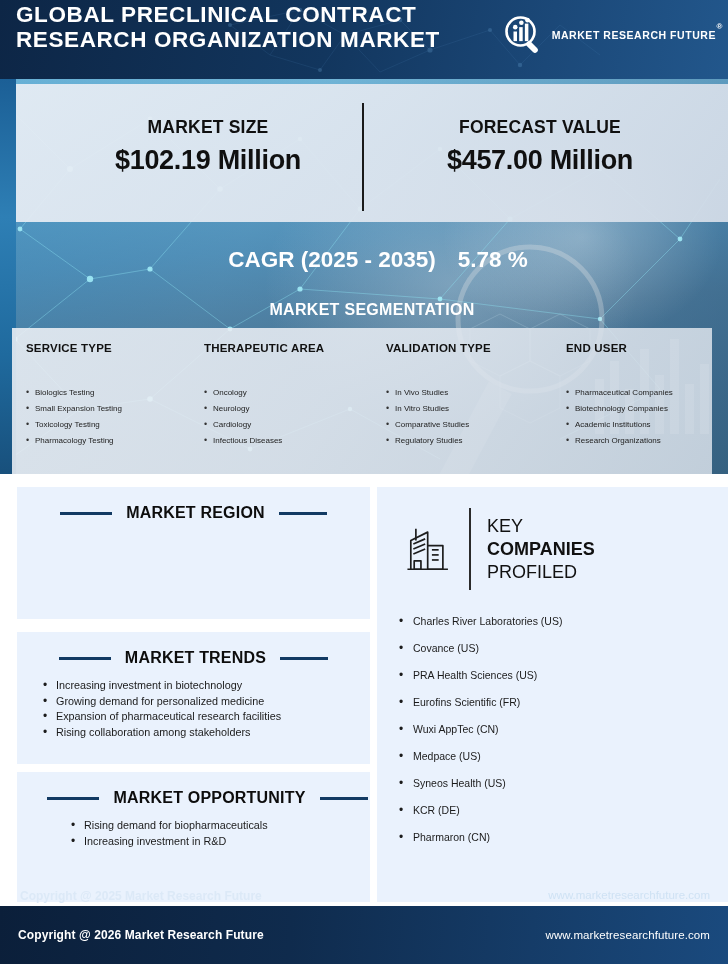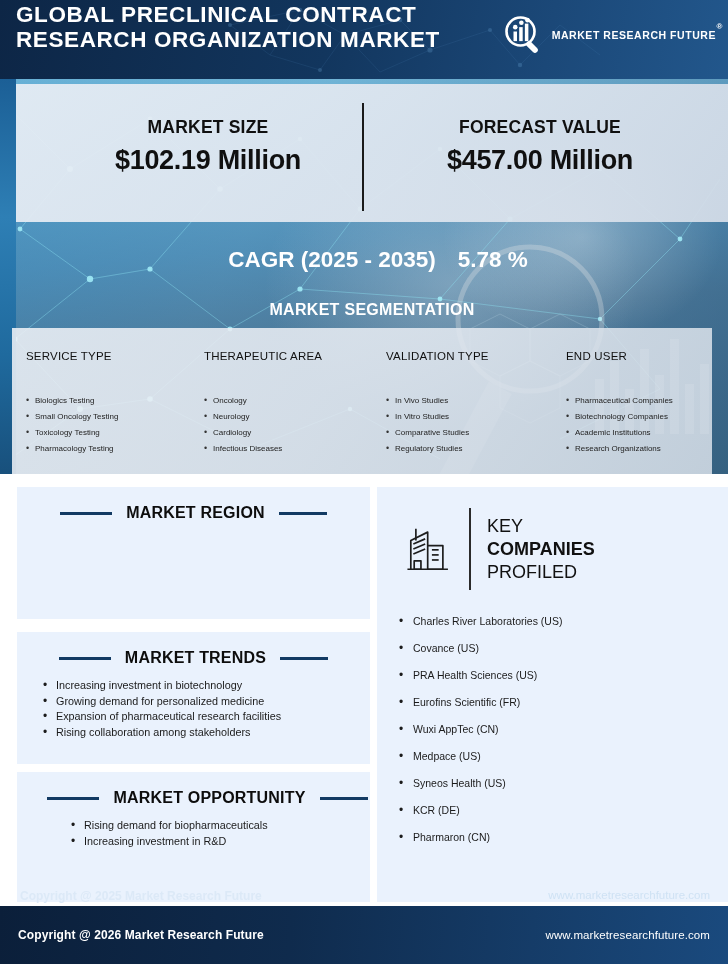--- a/index.html
+++ b/index.html
@@ -95,22 +95,22 @@
   }
   .seg-grid {
     display: flex; width: 100%; height: 100%;
   }
   .seg-col { padding-left: 14px; }
   .seg-col.c1 { width: 178px; }
   .seg-col.c2 { width: 182px; }
   .seg-col.c3 { width: 180px; }
   .seg-col.c4 { width: 160px; }
   .seg-head {
-    font-size: 11.5px; font-weight: normal; color: #111; letter-spacing: .2px;
-    line-height: 13.5px; min-height: 28px; margin-top: 8px;
+    font-size: 11.5px; font-weight: bold; color: #111; letter-spacing: .2px;
+    line-height: 13.5px; min-height: 28px;
   }
   .seg-list { list-style: none; margin-top: 15px; }
   .seg-list li {
     font-size: 8px; color: #222; line-height: 16px;
     position: relative; padding-left: 9px;
   }
   .seg-list li::before {
     content: "\2022"; position: absolute; left: 0; top: -1px; font-size: 9px; color: #333;
   }
 
@@ -304,21 +304,21 @@
     </div>
 
     <div class="seg-title-band">MARKET SEGMENTATION</div>
 
     <div class="seg-panel">
       <div class="seg-grid">
         <div class="seg-col c1">
           <div class="seg-head">SERVICE TYPE</div>
           <ul class="seg-list">
             <li>Biologics Testing</li>
-            <li>Small Oncology Testing</li>
+            <li>Small Expansion Testing</li>
             <li>Toxicology Testing</li>
             <li>Pharmacology Testing</li>
           </ul>
         </div>
         <div class="seg-col c2">
           <div class="seg-head">THERAPEUTIC AREA</div>
           <ul class="seg-list">
             <li>Oncology</li>
             <li>Neurology</li>
             <li>Cardiology</li>

